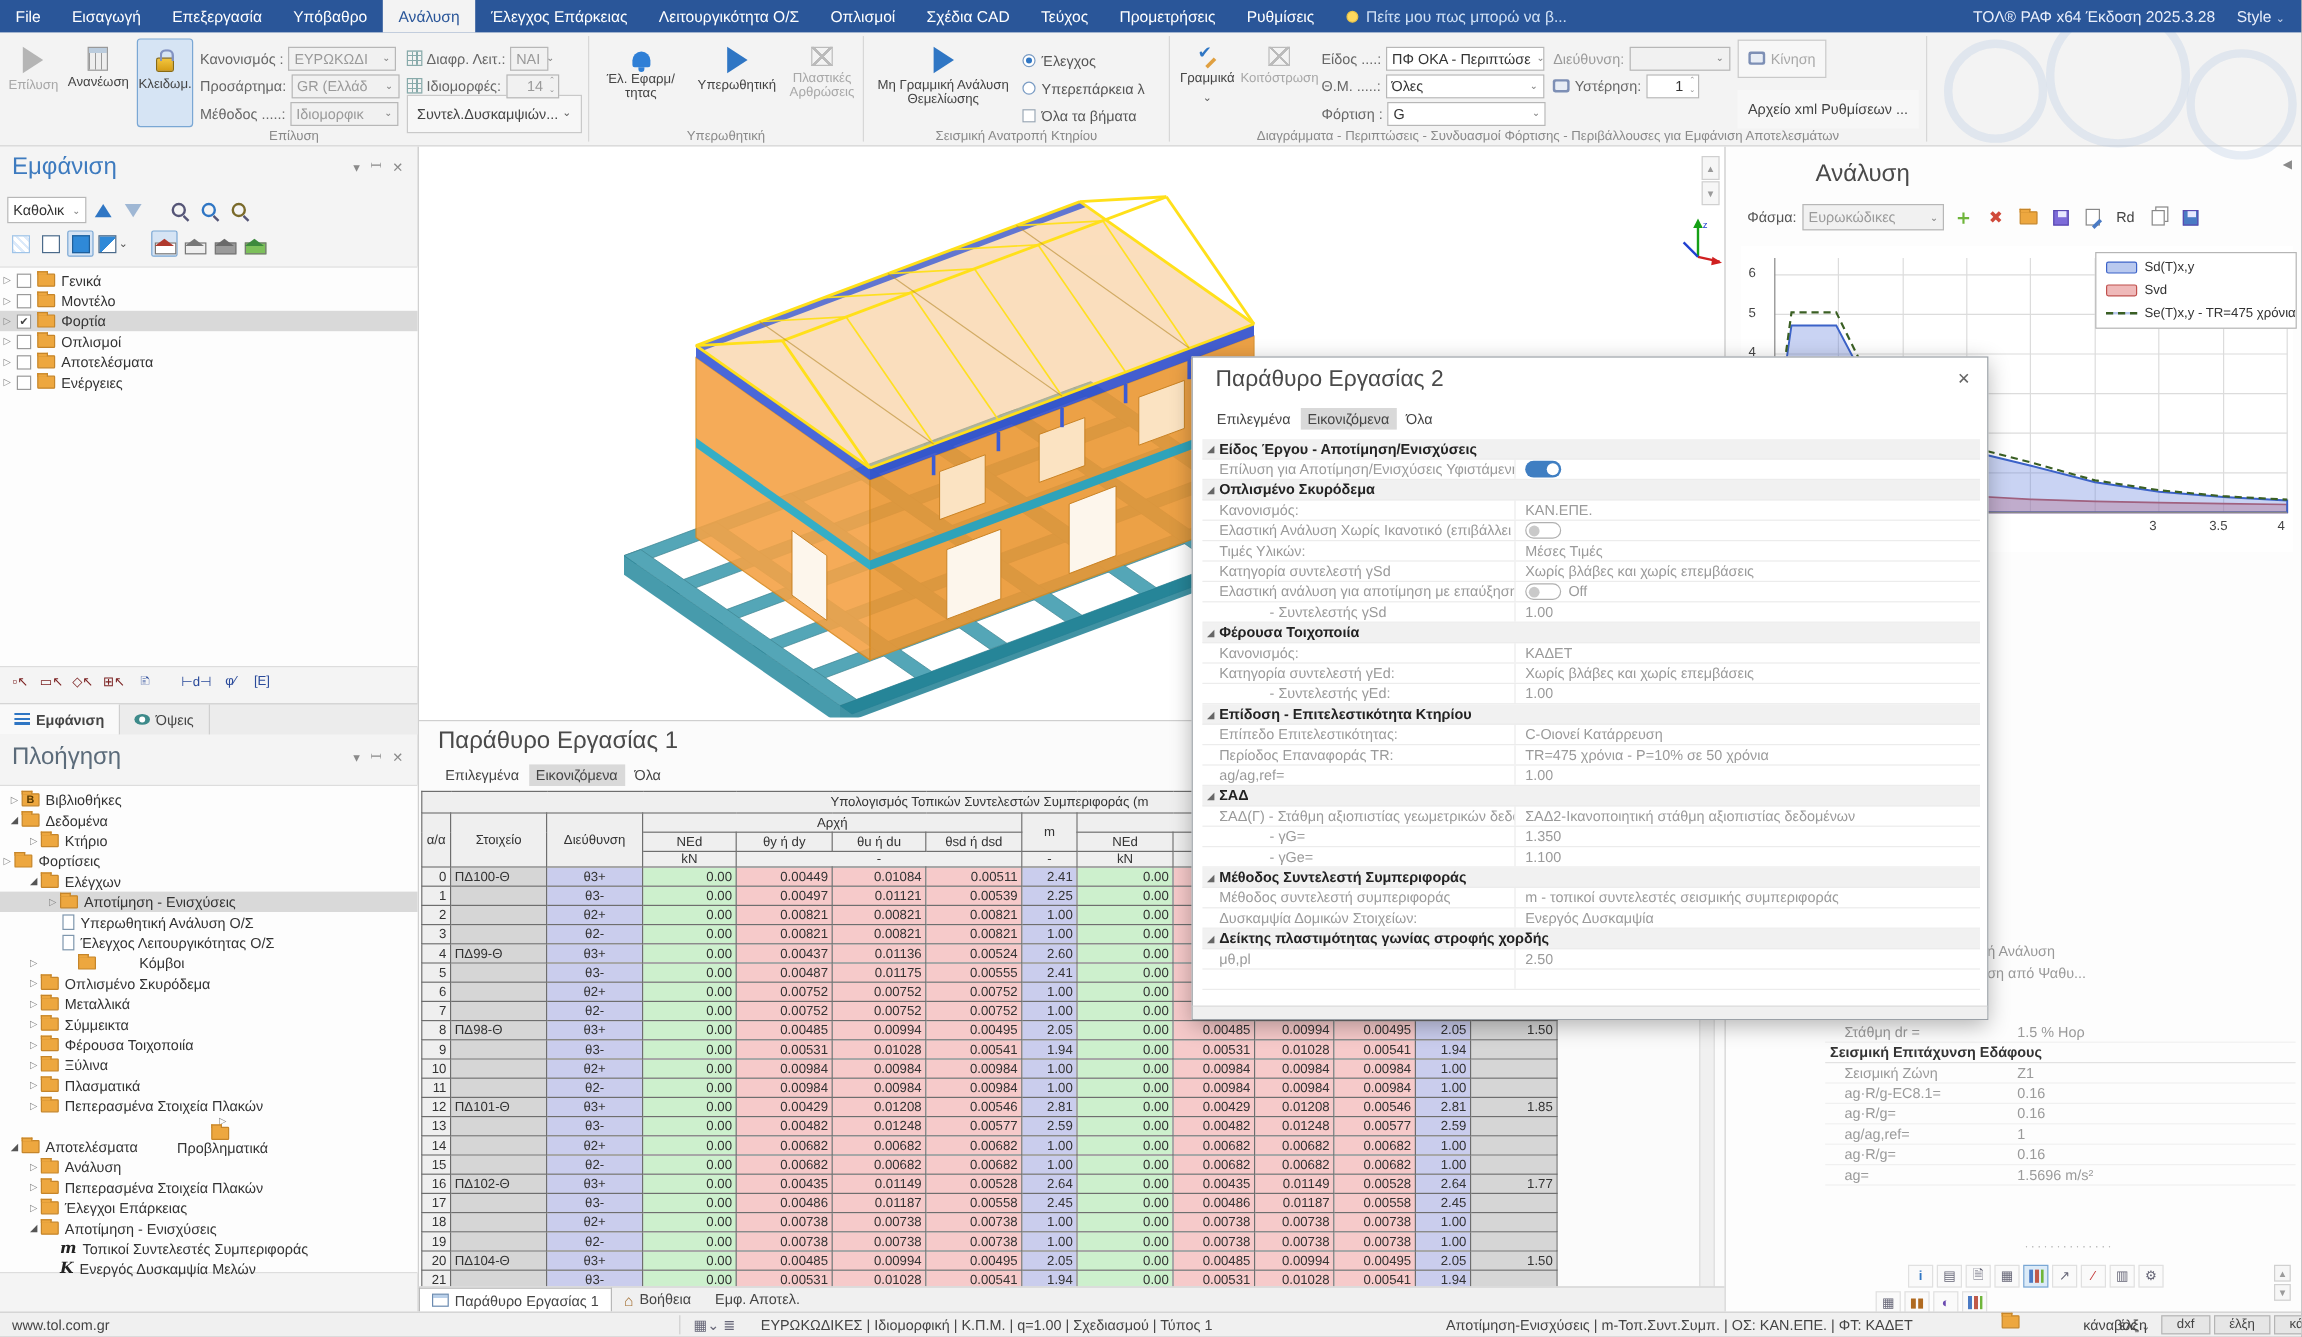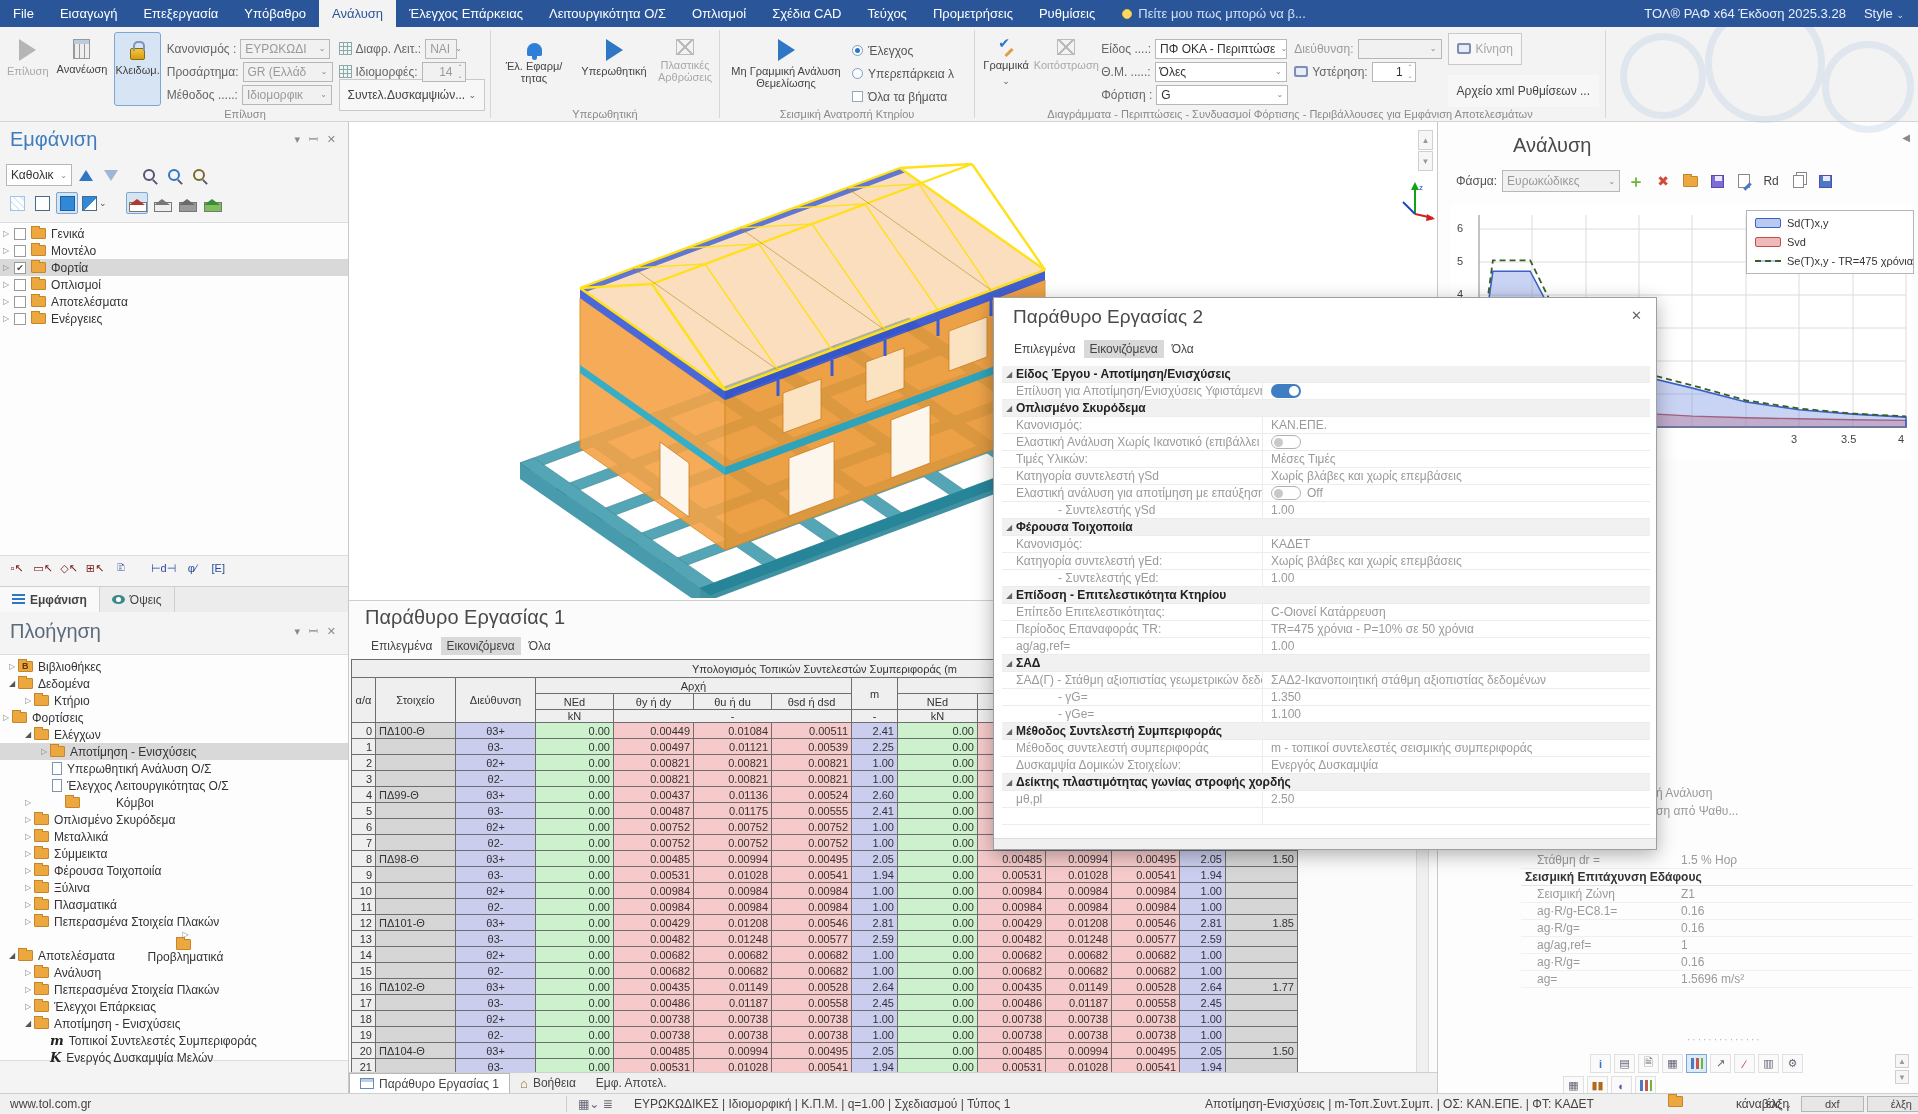--- a/index.html
+++ b/index.html
@@ -197,21 +197,21 @@
   .tgl{display:none;width:30px;height:14px;border-radius:8px;position:relative;flex:none}
   .drow[data-toggle="on"] .tgl{display:block;background:#3f7ec2}
   .drow[data-toggle="on"] .tgl::after{content:"";position:absolute;right:2px;top:2px;width:10px;height:10px;border-radius:50%;background:#fff}
   .drow[data-toggle="off"] .tgl{display:block;background:#fff;border:1px solid #b0b0b0}
   .drow[data-toggle="off"] .tgl::after{content:"";position:absolute;left:2px;top:2px;width:9px;height:9px;border-radius:50%;background:#c9c9c9}
   .dfoot{position:absolute;left:0;bottom:0;width:100%;height:11px;background:#f0f0f0;border-top:1px solid #ddd}
 
   
   .statusbar{position:absolute;left:0;top:1093px;width:1918px;height:21px;background:#f0f0f0;border-top:1px solid #cfcfcf;font-size:12px;color:#444;z-index:6}
   .sb{position:absolute;top:3px;white-space:nowrap}
-  .chip{display:inline-block;border:1px solid #b5b5b5;background:#e6e6e6;padding:0 23px;margin-left:3px;font-size:11px;line-height:14px}
+  .chip{display:inline-block;border:1px solid #b5b5b5;background:#e6e6e6;padding:0 12px;margin-left:3px;font-size:11px;line-height:14px}
   .sbsep{position:absolute;top:2px;width:1px;height:16px;background:#cfcfcf}
 </style>
 </head>
 <body>
 
 <div id="app">
 
   <div class="menubar">
     <div style="display:flex">
 

